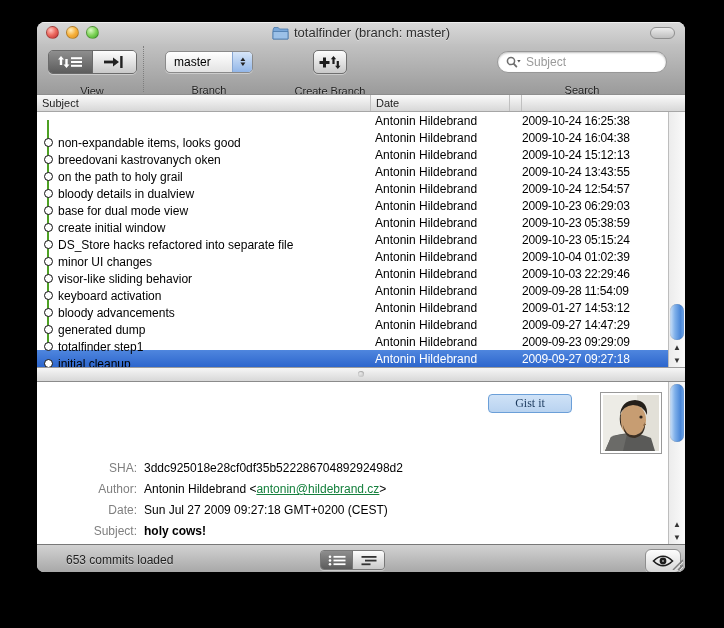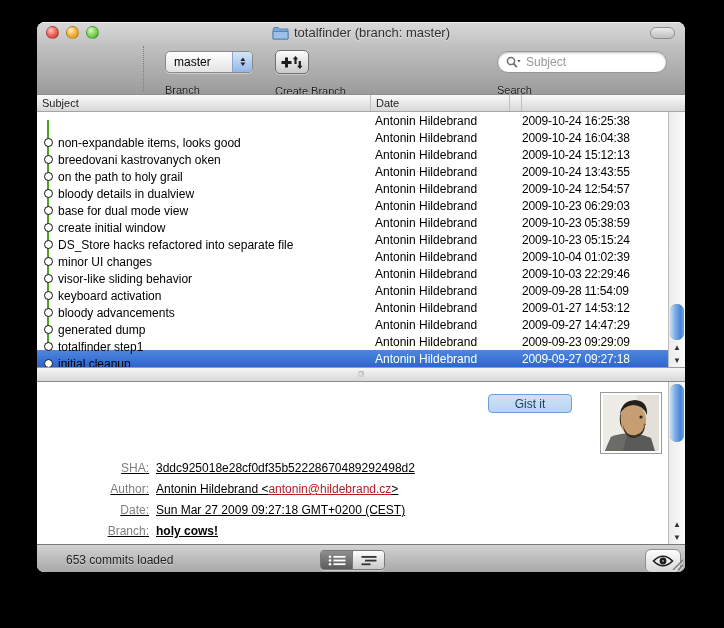--- a/index.html
+++ b/index.html
@@ -31,21 +31,21 @@
   }
   .lozenge{
     position:absolute;right:10px;top:5px;width:25px;height:12px;border-radius:7px;
     background:linear-gradient(#ececec,#bfbfbf);border:1px solid #8f8f8f;box-sizing:border-box;
   }
   
   .toolbar{
     position:relative;height:50px;
     background:linear-gradient(#c2c2c2,#9b9b9b);
   }
-  .titem{position:absolute;top:6px;display:flex;flex-direction:column;gap:11px;}
+  .titem{position:absolute;top:6px;display:flex;flex-direction:column;align-items:center;gap:11px;}
   .tlabel{font-size:11px;color:#1e1e1e;text-shadow:0 1px 0 rgba(255,255,255,.4);white-space:nowrap;}
   .tsep{position:absolute;left:106px;top:2px;bottom:2px;border-left:1px dotted #7e7e7e;}
   
   .seg{display:flex;height:24px;border:1px solid #6a6a6a;border-radius:5px;overflow:hidden;box-sizing:border-box;
        box-shadow:0 1px 0 rgba(255,255,255,.4);}
   .seg .s{width:43px;display:flex;align-items:center;justify-content:center;}
   .seg .s + .s{border-left:1px solid #6a6a6a;}
   .s.on{background:linear-gradient(#8e8e8e,#5c5c5c);}
   .s.off{background:linear-gradient(#fdfdfd,#c9c9c9);}
   
@@ -126,21 +126,21 @@
   
   .detail{position:relative;height:162px;background:#fff;font-size:12px;}
   .gist-btn{
     position:absolute;left:451px;top:12px;width:84px;height:19px;border-radius:4px;box-sizing:border-box;
     display:flex;align-items:center;justify-content:center;font-size:12px;
   }
   .avatar{
     position:absolute;left:563px;top:10px;width:62px;height:62px;box-sizing:border-box;
     border:1px solid #999;background:#fff;padding:2px;
   }
-  .fields{position:absolute;left:12px;top:76px;line-height:21px;text-decoration:underline;}
+  .fields{position:absolute;left:0;top:76px;line-height:21px;}
   .frow{display:flex;}
   .flabel{width:100px;text-align:right;color:#7f7f7f;flex:none;}
   .fvalue{margin-left:7px;color:#000;white-space:nowrap;}
   .fvalue.bold{font-weight:bold;}
   .email-link{text-decoration:underline;cursor:pointer;}
   
   .statusbar{
     position:relative;height:32px;background:linear-gradient(#d2d2d2,#a2a2a2);
     border-top:1px solid #787878;box-sizing:border-box;
   }
@@ -174,20 +174,49 @@
           <path d="M1 3 L1 12 L16 12 L16 2 L7.5 2 L6.2 0.5 L2 0.5 Z" fill="#79a7d9" stroke="#4a79ab" stroke-width="0.8"></path>
           <path d="M1 4.5 L16 4.5 L16 12 L1 12 Z" fill="#9cc1e8" stroke="#4a79ab" stroke-width="0.8"></path>
         </svg>
       </span>
       <span>totalfinder (branch: master)</span>
     </div>
     <div class="lozenge"></div>
   </div>
 
   <div class="toolbar">
+    <div class="titem" style="left:11px;width:88px;">
+      <div class="seg">
+        <div class="s on">
+          <span style="display:inline-flex;">
+            <svg width="24" height="12" viewBox="0 0 24 12">
+              <g fill="#fff">
+                <path d="M3 0 L6 3.5 L4.2 3.5 L4.2 9 L1.8 9 L1.8 3.5 L0 3.5 Z"></path>
+                <path d="M8.5 12 L11.5 8.5 L9.7 8.5 L9.7 3 L7.3 3 L7.3 8.5 L5.5 8.5 Z"></path>
+                <rect x="13" y="1.2" width="11" height="2"></rect>
+                <rect x="13" y="5" width="11" height="2"></rect>
+                <rect x="13" y="8.8" width="11" height="2"></rect>
+              </g>
+            </svg>
+          </span>
+        </div>
+        <div class="s off">
+          <span style="display:inline-flex;">
+            <svg width="20" height="12" viewBox="0 0 20 12">
+              <g fill="#222">
+                <rect x="0" y="4.6" width="9" height="2.8"></rect>
+                <path d="M9 1.5 L15 6 L9 10.5 Z"></path>
+                <rect x="16.2" y="0" width="2.4" height="12"></rect>
+              </g>
+            </svg>
+          </span>
+        </div>
+      </div>
+      <div class="tlabel">View</div>
+    </div>
 
     <div class="tsep"></div>
 
     <div class="titem" style="left:128px;width:88px;top:7px;">
       <div class="popup">
         <span class="pval">master</span>
         <span class="stepper">
           <span class="arr">▲</span>
             <span class="arr">▼</span>
         </span>
@@ -376,21 +405,21 @@
       <div class="sarr" style="bottom:13px;">▲</div>
       <div class="sarr" style="bottom:0;">▼</div>
     </div>
   </div>
 
   <div class="splitter">
     <div class="dimple"></div>
   </div>
 
   <div class="detail">
-    <div class="gist-btn" style="background: linear-gradient(rgb(207, 226, 247), rgb(185, 211, 240)); border: 1px solid rgb(107, 159, 216); color: rgb(28, 58, 94);">
+    <div class="gist-btn" style="background: linear-gradient(rgb(207, 226, 247), rgb(185, 211, 240)); border: 1px solid rgb(107, 159, 216); color: rgb(28, 58, 94); font-family: Liberation Serif, serif;">
       <span>Gist it</span>
     </div>
     <div class="avatar">
       <svg width="56" height="56" viewBox="0 0 56 56">
         <rect width="56" height="56" fill="#edece6"></rect>
         <rect x="34" y="0" width="22" height="56" fill="#e2e0d8"></rect>
         <path d="M2 56 L8 42 Q28 34 48 43 L52 56 Z" fill="#5a5a58"></path>
         <path d="M2 56 L8 42 Q16 39 24 39 L20 56 Z" fill="#6b6b68"></path>
         <ellipse cx="30" cy="25" rx="13" ry="16" fill="#c79d72"></ellipse>
         <path d="M17 20 Q18 6 32 5 Q45 6 44 20 Q40 10 30 10 Q20 11 17 20 Z" fill="#241f1a"></path>
@@ -401,29 +430,29 @@
       </svg>
     </div>
     <div class="fields">
       <div class="frow">
         <span class="flabel">SHA:</span>
         <span class="fvalue">3ddc925018e28cf0df35b52228670489292498d2</span>
       </div>
       <div class="frow">
         <span class="flabel">Author:</span>
         <span class="fvalue">
-          <span>Antonin Hildebrand &lt;</span><span class="email-link" style="color: #b91c1c;">antonin@hildebrand.cz</span><span>&gt;</span>
+          <span>Antonin Hildebrand &lt;</span><span class="email-link" style="color: #15803d;">antonin@hildebrand.cz</span><span>&gt;</span>
         </span>
       </div>
       <div class="frow">
         <span class="flabel">Date:</span>
-        <span class="fvalue">Sun Mar 27 2009 09:27:18 GMT+0200 (CEST)</span>
+        <span class="fvalue">Sun Jul 27 2009 09:27:18 GMT+0200 (CEST)</span>
       </div>
       <div class="frow">
-        <span class="flabel">Branch:</span>
+        <span class="flabel">Subject:</span>
         <span class="fvalue bold">holy cows!</span>
       </div>
     </div>
     <div class="sbar" style="top:0;height:162px;">
       <div class="thumb" style="top:2px;height:58px;"></div>
       <div class="sarr" style="bottom:13px;">▲</div>
       <div class="sarr" style="bottom:0;">▼</div>
     </div>
   </div>
 

